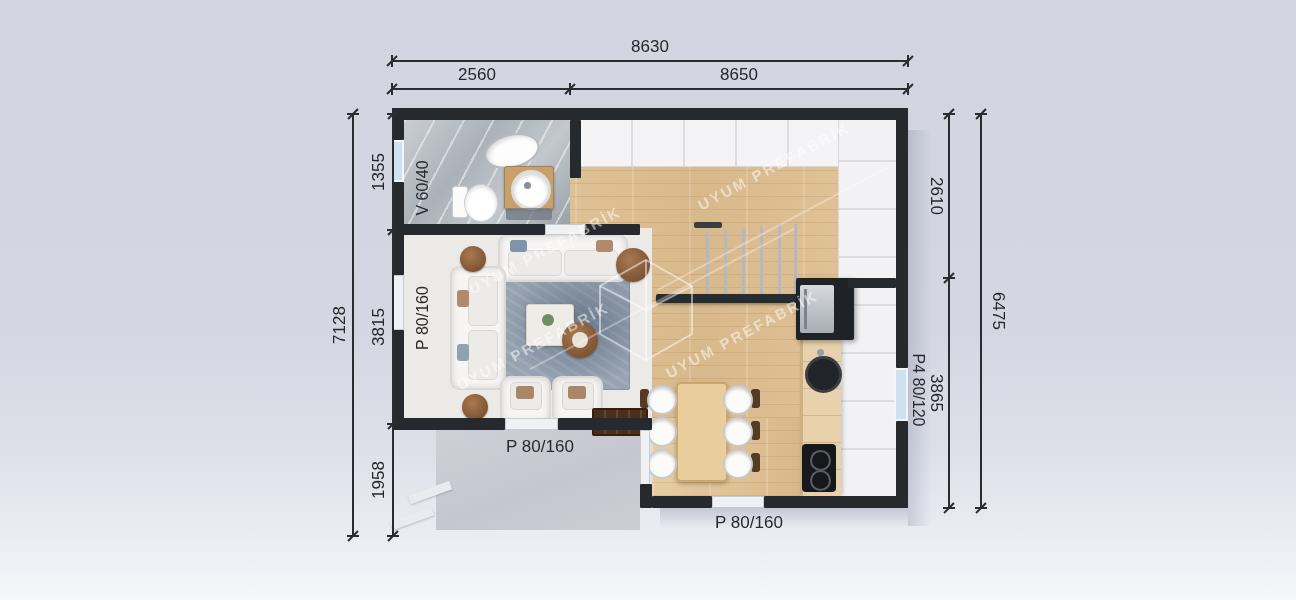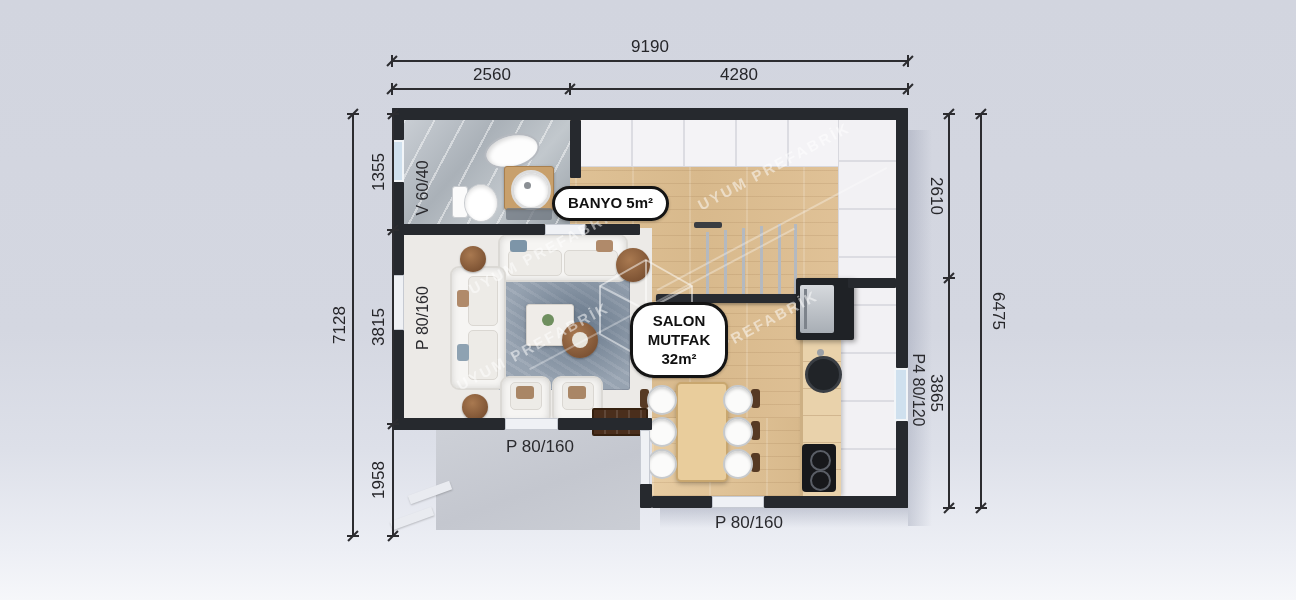--- a/index.html
+++ b/index.html
@@ -198,50 +198,44 @@
       </g>
     </svg>
     <div class="wm-line" style="left:120px;top:190px;width:300px;"></div>
     <div class="wm-line" style="left:250px;top:120px;width:260px;"></div>
     <div class="wm" style="left:153px;top:142px;">UYUM PREFABRİK</div>
     <div class="wm" style="left:141px;top:238px;">UYUM PREFABRİK</div>
     <div class="wm" style="left:350px;top:226px;">UYUM PREFABRİK</div>
     <div class="wm" style="left:382px;top:58px;">UYUM PREFABRİK</div>
   </div>
 
-  <div class="pill pill1" style="left:552px;top:186px;">BANYO 5m²</div>
-  <div class="pill pillm" style="left:630px;top:302px;width:72px;">
-    <div>SALON</div>
-    <div>MUTFAK</div>
-    <div>32m²</div>
-  </div>
 
   <div class="openlbl rotL" style="left:423px;top:188px;">V 60/40</div>
   <div class="openlbl rotL" style="left:423px;top:318px;">P 80/160</div>
   <div class="openlbl" style="left:540px;top:447px;font-size:17px;">P 80/160</div>
   <div class="openlbl" style="left:749px;top:523px;font-size:17px;">P 80/160</div>
   <div class="openlbl rotR" style="left:918px;top:390px;">P4 80/120</div>
 
   <div class="dim-h" style="left:392px;top:60px;width:516px;">
     <span class="t-bar-h" style="left:0;"></span>
       <span class="t-slash-h" style="left:0;"></span>
     <span class="t-bar-h" style="left:516px;"></span>
       <span class="t-slash-h" style="left:516px;"></span>
-    <span class="dl-h" style="left:258px;">9190</span>
+    <span class="dl-h" style="left:258px;">8630</span>
   </div>
 
   <div class="dim-h" style="left:392px;top:88px;width:516px;">
     <span class="t-bar-h" style="left:0;"></span>
       <span class="t-slash-h" style="left:0;"></span>
     <span class="t-bar-h" style="left:178px;"></span>
       <span class="t-slash-h" style="left:178px;"></span>
     <span class="t-bar-h" style="left:516px;"></span>
       <span class="t-slash-h" style="left:516px;"></span>
-    <span class="dl-h" style="left:100px;">2560</span>
-    <span class="dl-h" style="left:347px;">4280</span>
+    <span class="dl-h" style="left:85px;">2560</span>
+    <span class="dl-h" style="left:347px;">8650</span>
   </div>
 
   <div class="dim-v" style="left:352px;top:114px;height:422px;">
     <span class="t-bar-v" style="top:0;"></span>
       <span class="t-slash-v" style="top:0;"></span>
     <span class="t-bar-v" style="top:422px;"></span>
       <span class="t-slash-v" style="top:422px;"></span>
     <span class="dl-v rotL" style="left:-14px;top:211px;">7128</span>
   </div>
 

